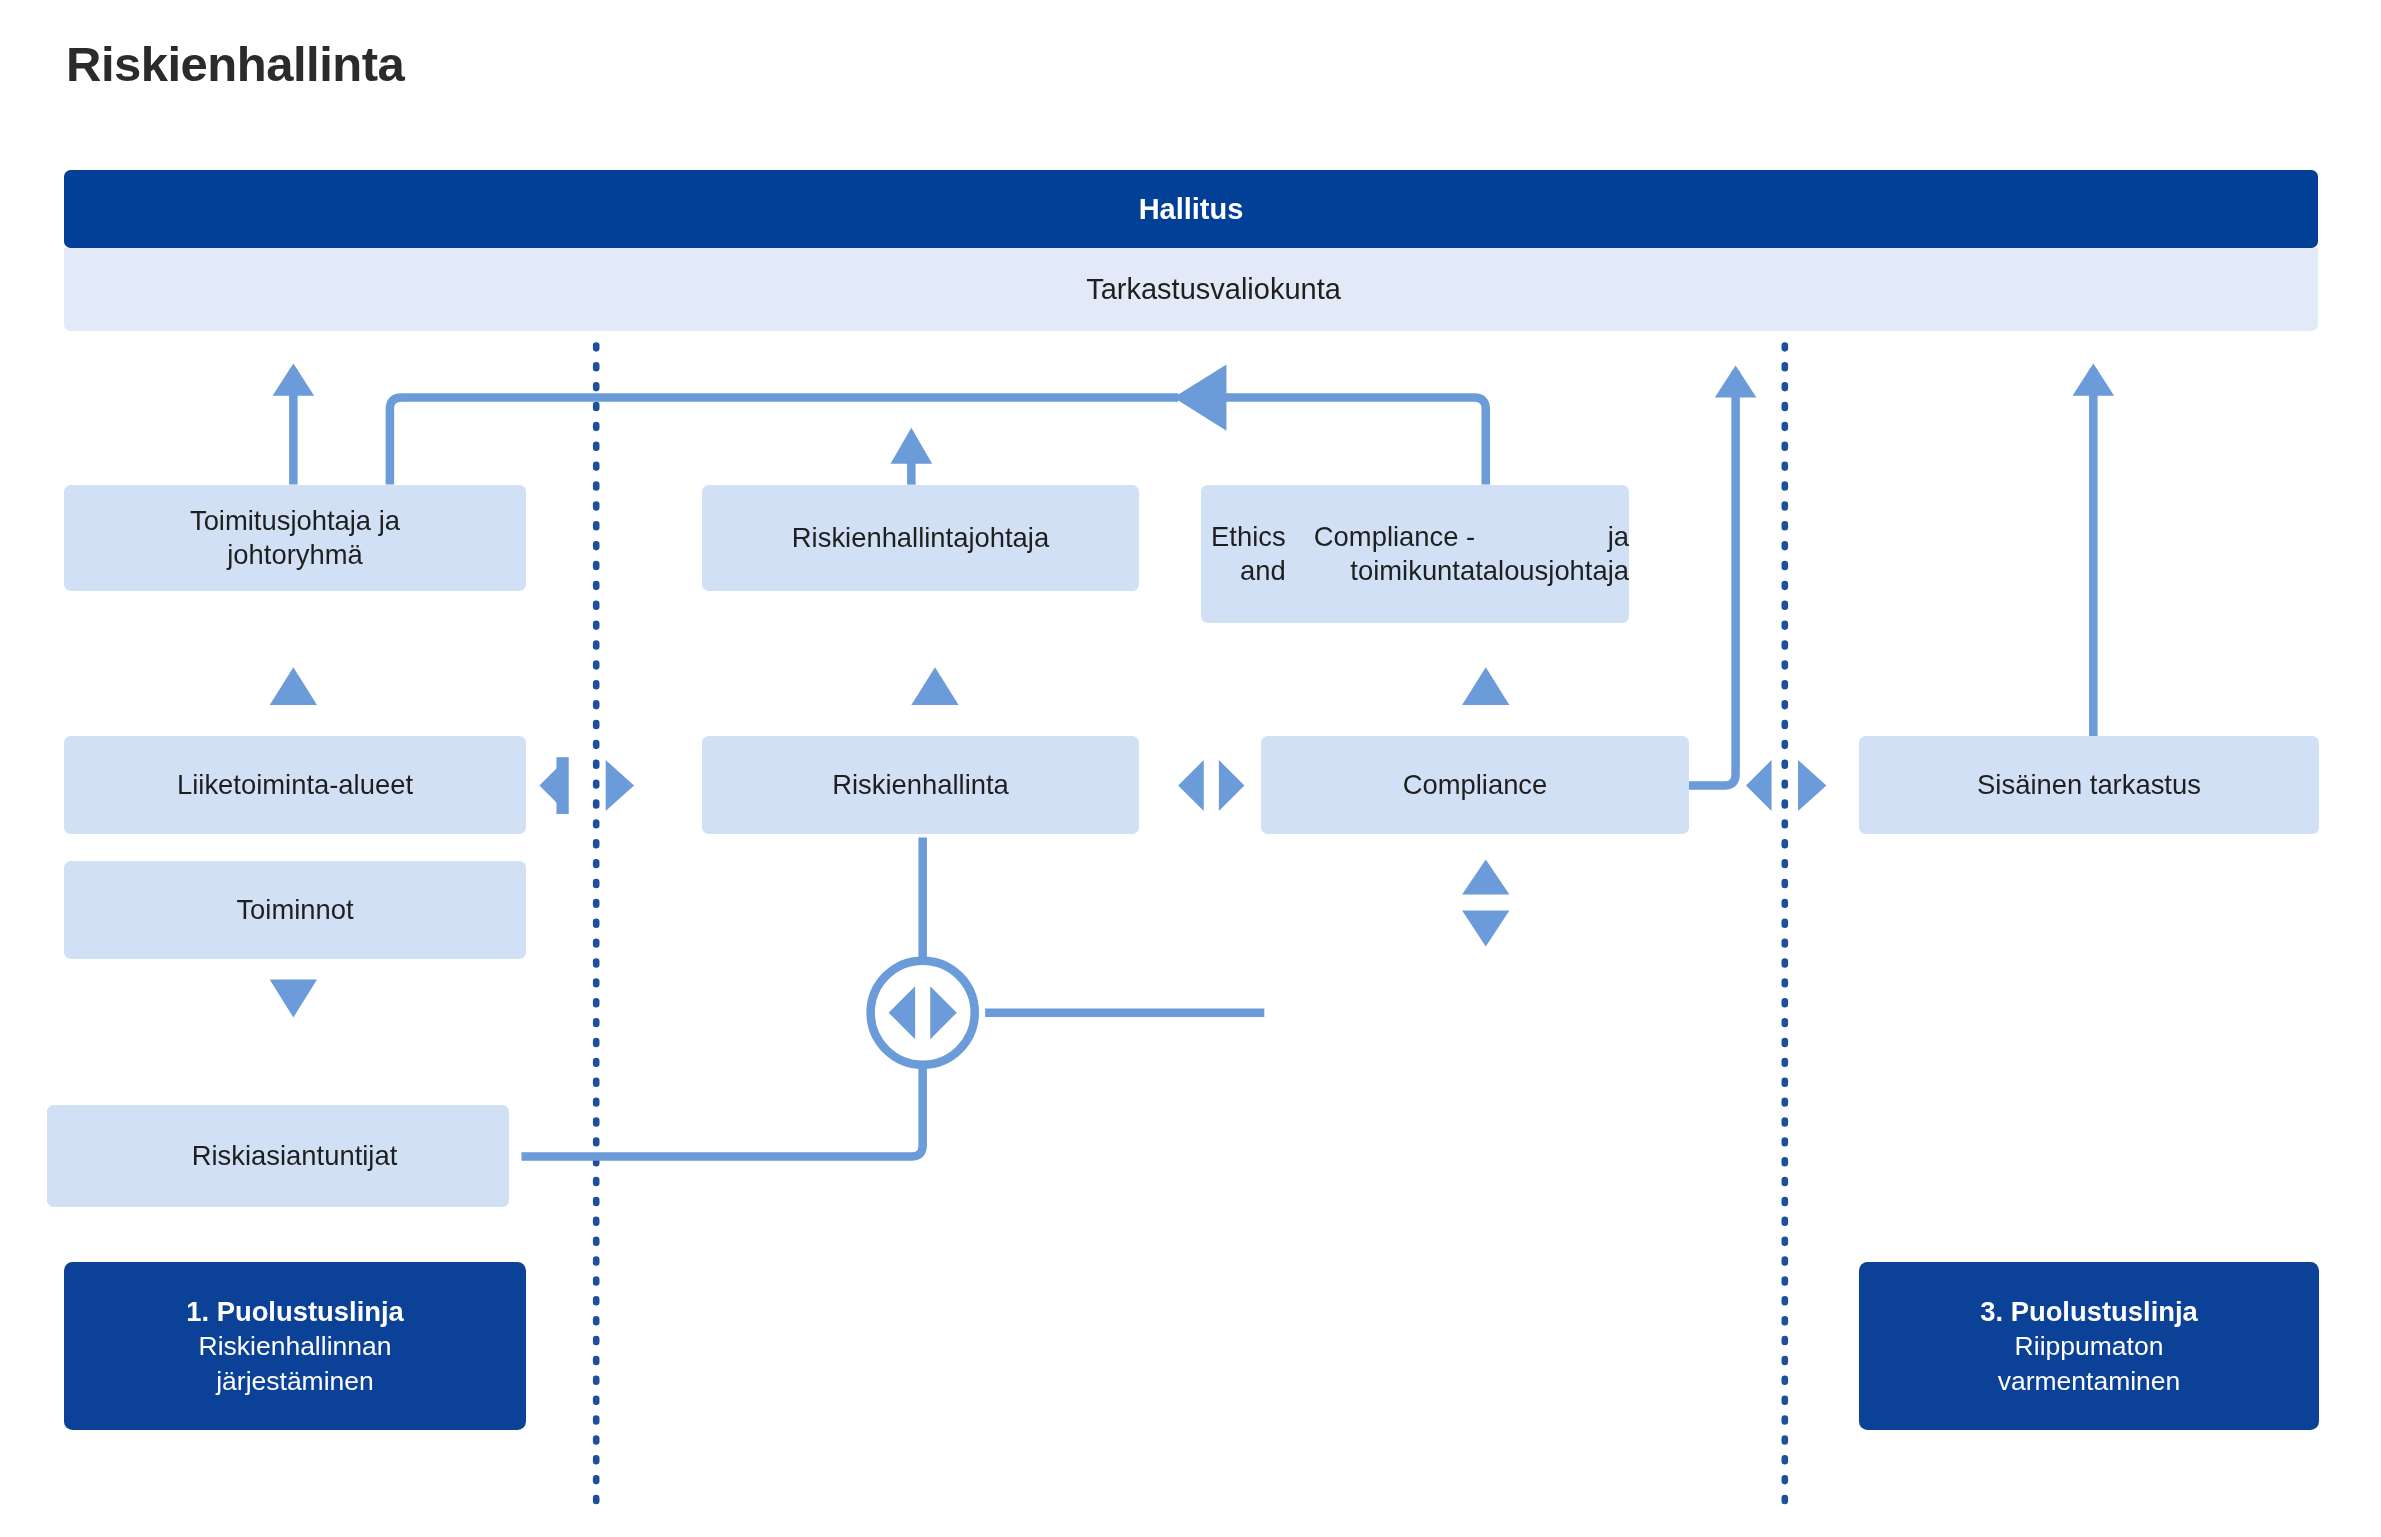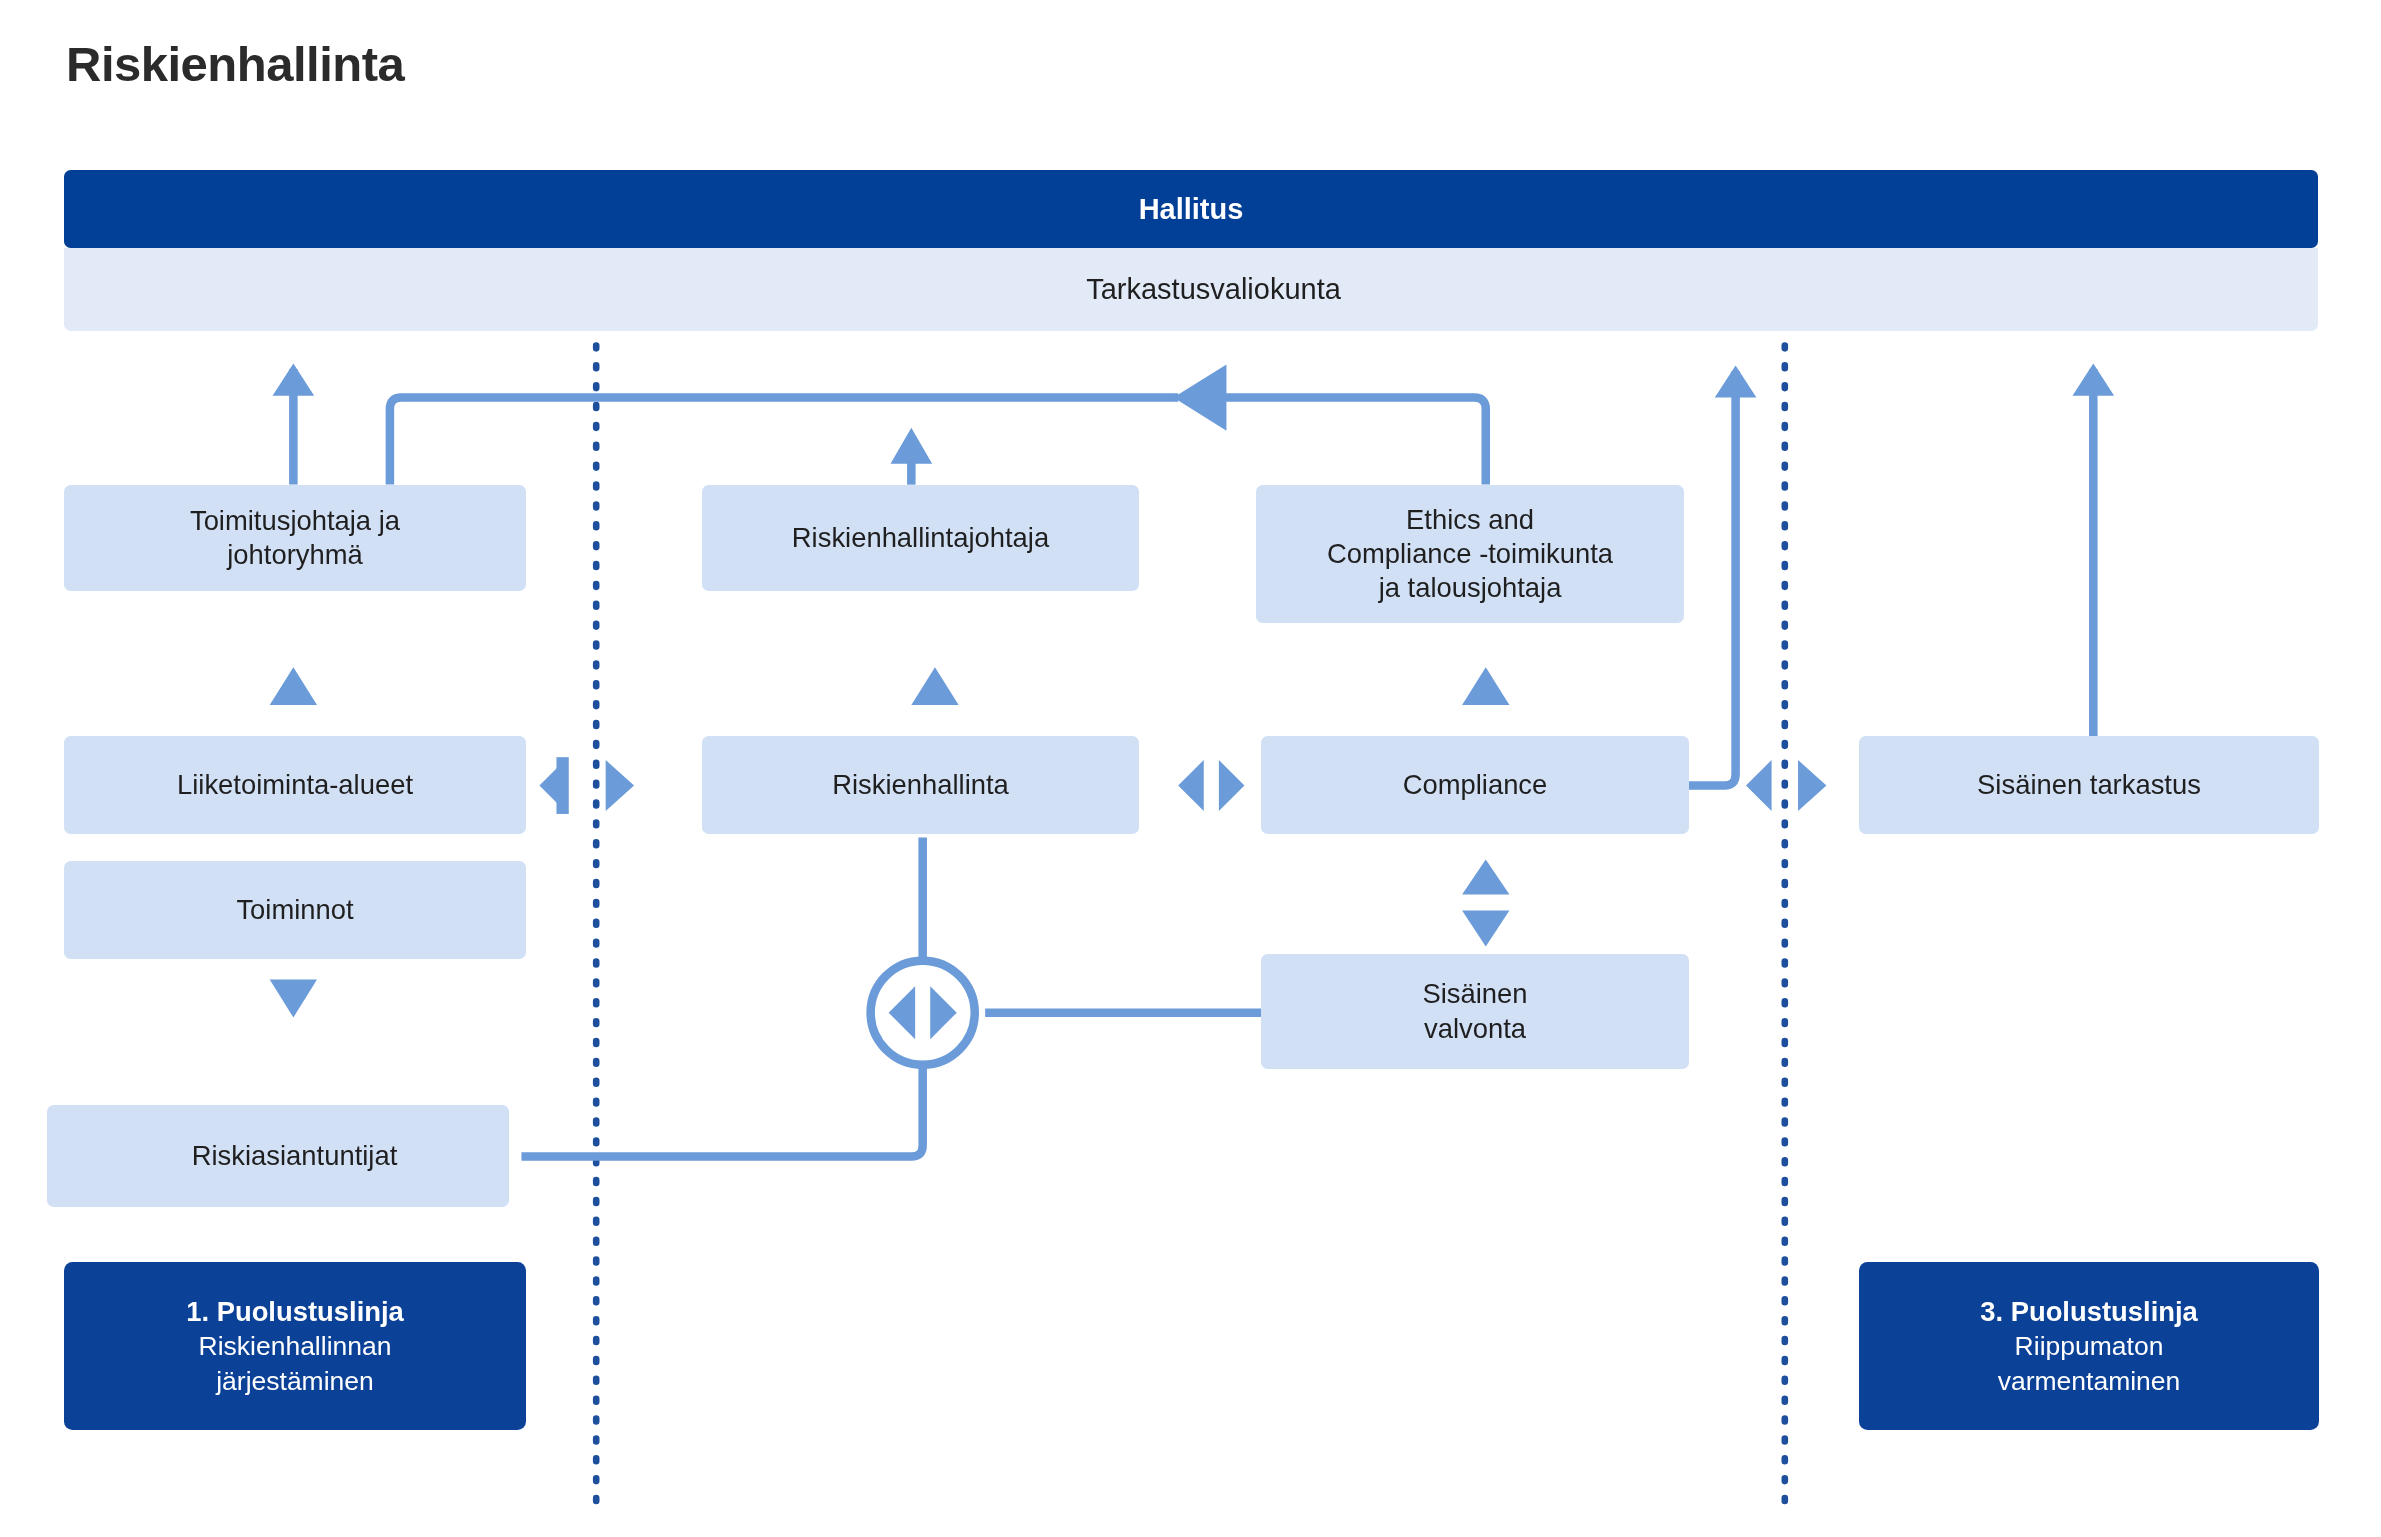--- a/index.html
+++ b/index.html
@@ -100,21 +100,21 @@
 
   <div class="box lightbox" style="left:702px;top:485px;width:437px;height:106px;">
     <span>Riskienhallintajohtaja</span>
   </div>
 
   <div class="box lightbox" style="left:64px;top:485px;width:462px;height:106px;flex-direction:column;">
     <span>Toimitusjohtaja ja</span>
     <span>johtoryhmä</span>
   </div>
 
-  <div class="box lightbox" style="left:1256px;top:485px;width:428px;height:138px;flex-direction:column;">
+  <div class="box lightbox" style="left:1201px;top:485px;width:428px;height:138px;flex-direction:row;">
     <span>Ethics and</span>
     <span>Compliance -toimikunta</span>
     <span>ja talousjohtaja</span>
   </div>
 
   <div class="box lightbox" style="left:64px;top:736px;width:462px;height:98px;">
     <span>Liiketoiminta-alueet</span>
   </div>
   <div class="box lightbox" style="left:64px;top:861px;width:462px;height:98px;">
     <span>Toiminnot</span>
@@ -122,24 +122,20 @@
   <div class="box lightbox" style="left:47px;top:1105px;width:462px;height:102px;padding-left:33px;">
     <span>Riskiasiantuntijat</span>
   </div>
 
   <div class="box lightbox" style="left:702px;top:736px;width:437px;height:98px;">
     <span>Riskienhallinta</span>
   </div>
 
   <div class="box lightbox" style="left:1261px;top:736px;width:428px;height:98px;">
     <span>Compliance</span>
-  </div>
-  <div class="box lightbox" style="left:1261px;top:954px;width:428px;height:115px;flex-direction:column;">
-    <span>Sisäinen</span>
-    <span>valvonta</span>
   </div>
 
   <div class="box lightbox" style="left:1859px;top:736px;width:460px;height:98px;">
     <span>Sisäinen tarkastus</span>
   </div>
 
   <div class="box defense" style="left:64px;top:1262px;width:462px;height:168px;flex-direction:column;">
     <b class="dline">1. Puolustuslinja</b>
     <span class="dline">Riskienhallinnan</span>
     <span class="dline">järjestäminen</span>

